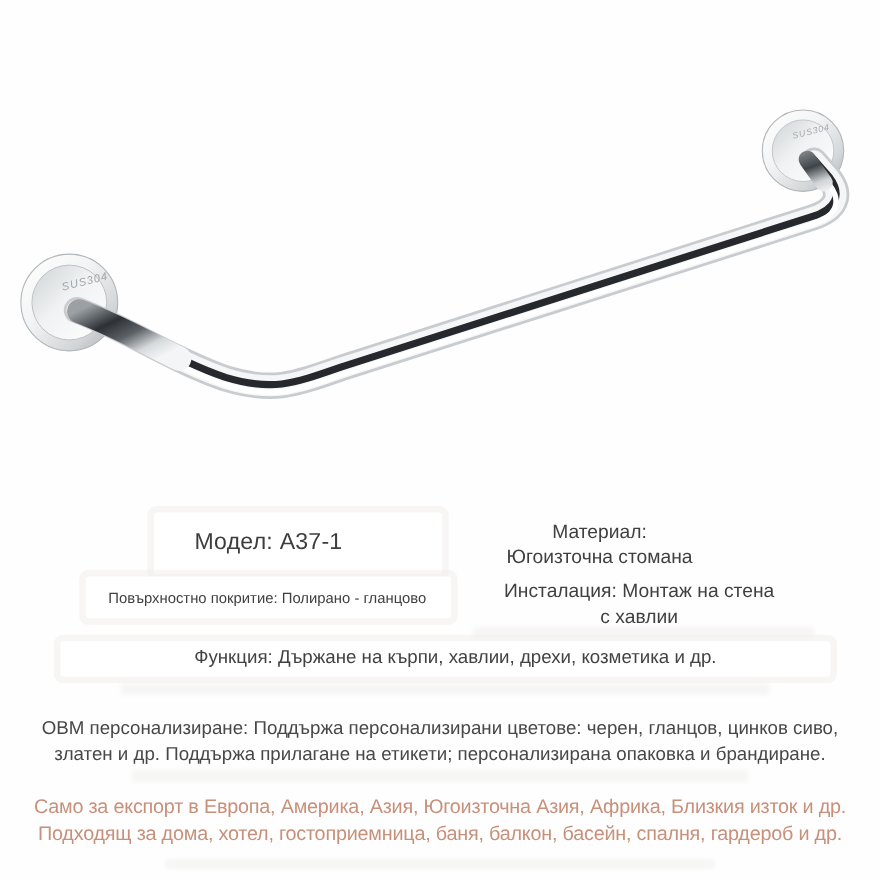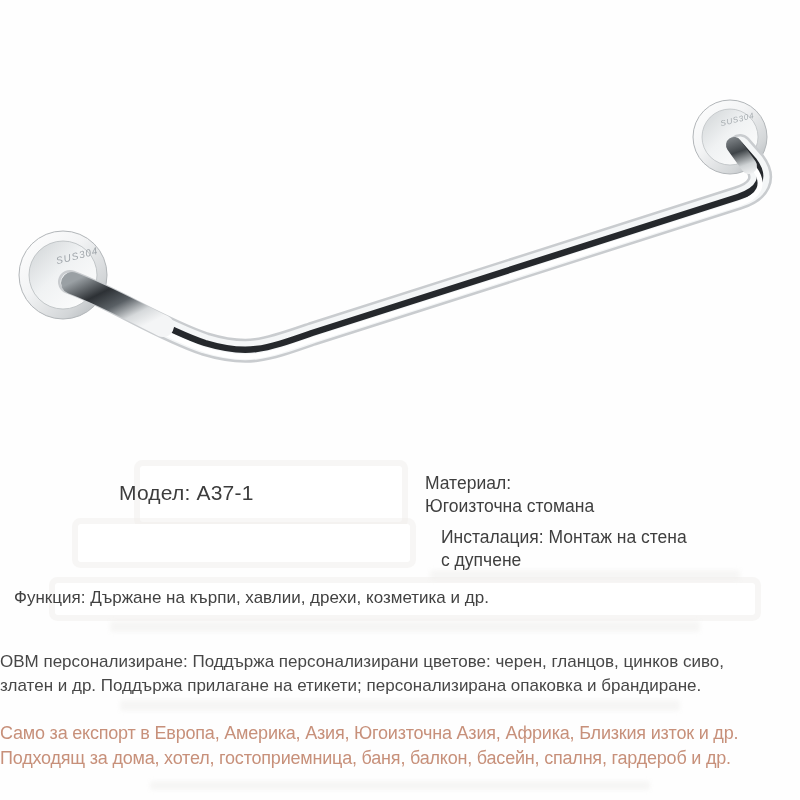--- a/index.html
+++ b/index.html
@@ -27,21 +27,21 @@
   .ghost-band {
     position: absolute;
     background: #edecea;
     opacity: 0.45;
     filter: blur(2px);
     border-radius: 3px;
   }
   .txt {
     position: absolute;
     white-space: pre;
-    text-align: left;
+    text-align: center;
   }
   .spec-model {
     left: 119px; top: 481px; width: 250px;
     font-size: 21px; letter-spacing: 0.2px; color: #3d3d3d;
   }
   .spec-material {
     left: 425px; top: 472px; width: 240px;
     font-size: 17.5px; line-height: 23px; color: #3f3f3f;
   }
   .spec-surface {
@@ -131,23 +131,24 @@
   <div class="ghost-band" style="left:430px; top:570px; width:310px; height:10px;"></div>
   <div class="ghost-band" style="left:110px; top:621px; width:590px; height:11px;"></div>
   <div class="ghost-band" style="left:120px; top:700px; width:560px; height:11px;"></div>
   <div class="ghost-band" style="left:150px; top:781px; width:500px; height:9px;"></div>
 
   <div class="txt spec-model">Модел: А37-1</div>
 
   <div class="txt spec-material">Материал:
 Югоизточна стомана</div>
 
+  <div class="txt spec-surface">Повърхностно покритие: Полирано - гланцово</div>
 
   <div class="txt spec-installation">Инсталация: Монтаж на стена
-с дупчене</div>
+с хавлии</div>
 
   <div class="txt spec-function">Функция: Държане на кърпи, хавлии, дрехи, козметика и др.</div>
 
   <div class="txt export-paragraph">Само за експорт в Европа, Америка, Азия, Югоизточна Азия, Африка, Близкия изток и др.
 Подходящ за дома, хотел, гостоприемница, баня, балкон, басейн, спалня, гардероб и др.</div>
 
   <div class="txt obm-paragraph">OBM персонализиране: Поддържа персонализирани цветове: черен, гланцов, цинков сиво,
 златен и др. Поддържа прилагане на етикети; персонализирана опаковка и брандиране.</div>
 
 </div>

